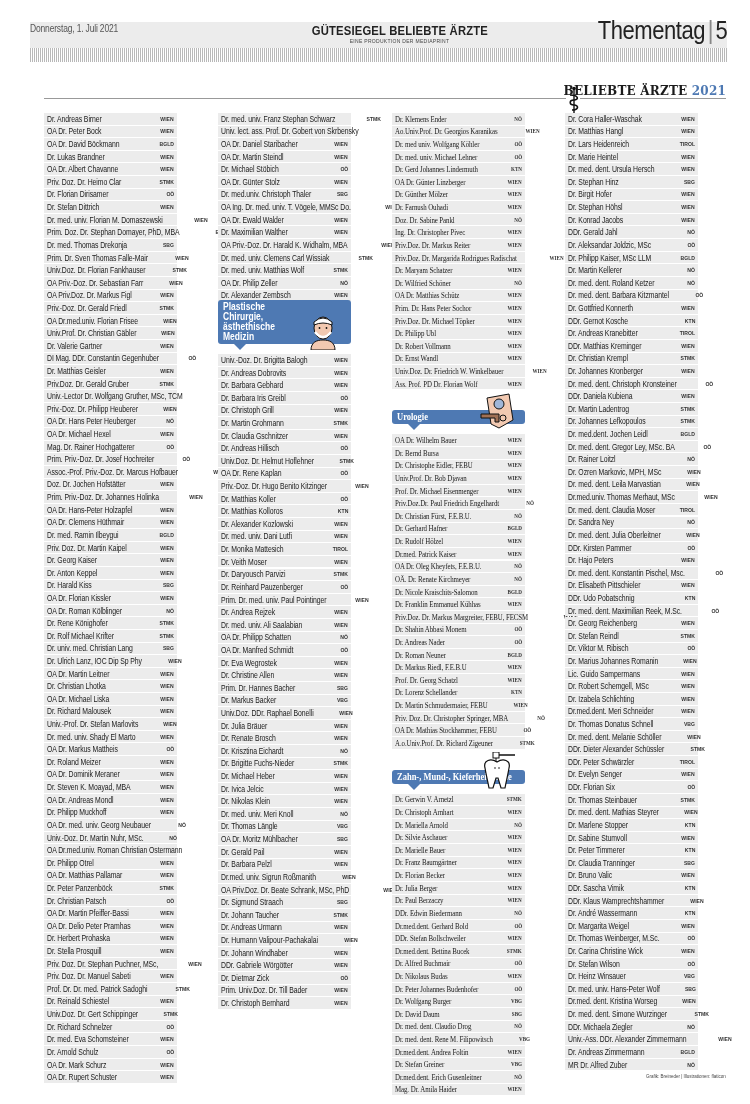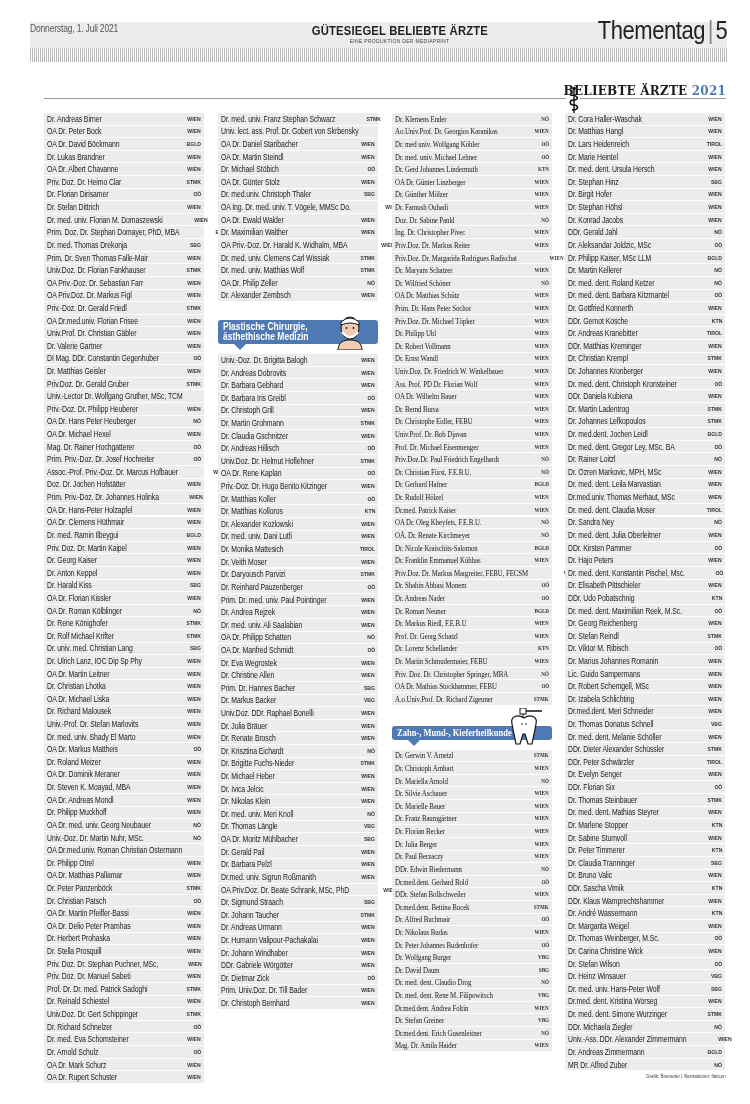--- a/index.html
+++ b/index.html
@@ -16,21 +16,21 @@
   .barcode { position: absolute; left: 30px; top: 48px; width: 697px; height: 14px;
     background: repeating-linear-gradient(90deg, #b8b8b8 0px, #b8b8b8 1px, #ffffff 1px, #ffffff 2px); }
 
   .rule { position: absolute; top: 98px; height: 1px; background: #999; }
   .rule.left { left: 44px; width: 522px; }
   .rule.right { left: 580px; width: 146px; }
   .caduceus { position: absolute; left: 566px; top: 86px; width: 16px; height: 30px; }
   .brand { position: absolute; right: 24px; top: 84px; font-family: "DejaVu Serif", "Liberation Serif", serif; font-weight: bold; font-size: 12px; color: #1b1b1b; letter-spacing: 0.2px; }
   .brand .yr { color: #4e79b3; }
 
-  .col { position: absolute; top: 113px; width: 160px; }
+  .col { position: absolute; top: 113px; width: 133px; }
   .col1 { left: 44px; } .col2 { left: 218px; } .col3 { left: 392px; font-family: Liberation Serif, serif; } .col4 { left: 565px; }
 
   .row { height: 11.6px; margin-bottom: 1.02px; background: #ececec; display: flex; align-items: center; justify-content: space-between; padding: 0 3px 0 3px; }
   .row .nm { font-size: 8.6px; color: #1a1a1a; white-space: nowrap; transform: scaleX(0.8); transform-origin: left center; letter-spacing: -0.1px; }
   .row .rg { font-size: 6px; color: #333; font-weight: bold; white-space: nowrap; transform: scaleX(0.85); transform-origin: right center; }
 
   .section { position: relative; height: 42px; margin-bottom: 2px; }
   .section.tall { height: 50px; }
   .section .bar { position: absolute; left: 0; right: 0; bottom: 8px; background: #4e79b3; border-radius: 3px; color: #fff; font-weight: bold; font-size: 10px; padding: 2px 5px; line-height: 10px; transform-origin: left; }
   .section .bar span { display: inline-block; transform: scaleX(0.85); transform-origin: left; white-space: nowrap; }
@@ -740,20 +740,29 @@
       <span class="rg">WIEN</span>
     </div>
     <div class="row">
       <span class="nm">Univ.Doz. Dr. Friedrich W. Winkelbauer</span>
       <span class="rg">WIEN</span>
     </div>
     <div class="row">
       <span class="nm">Ass. Prof. PD Dr. Florian Wolf</span>
       <span class="rg">WIEN</span>
     </div>
+    <div class="section">
+      <div class="bar"><span>Urologie</span><div class="notch"></div></div>
+      <div class="ico"><svg viewBox="0 0 40 38">
+          <path d="M10 6 L32 2 L36 28 L22 36 L14 32 Z" fill="#f2c9b1" stroke="#111" stroke-width="1"></path>
+          <circle cx="22" cy="12" r="5" fill="#9fb6d8" stroke="#111" stroke-width="1"></circle>
+          <path d="M4 22 L22 22 L22 30 L18 30 L18 26 L4 26 Z" fill="#a07055" stroke="#111" stroke-width="1"></path>
+          <circle cx="26" cy="26" r="3" fill="#f2c9b1" stroke="#111" stroke-width="1"></circle>
+        </svg></div>
+    </div>
     <div class="row">
       <span class="nm">OA Dr. Wilhelm Bauer</span>
       <span class="rg">WIEN</span>
     </div>
     <div class="row">
       <span class="nm">Dr. Bernd Bursa</span>
       <span class="rg">WIEN</span>
     </div>
     <div class="row">
       <span class="nm">Dr. Christophe Eidler, FEBU</span>

